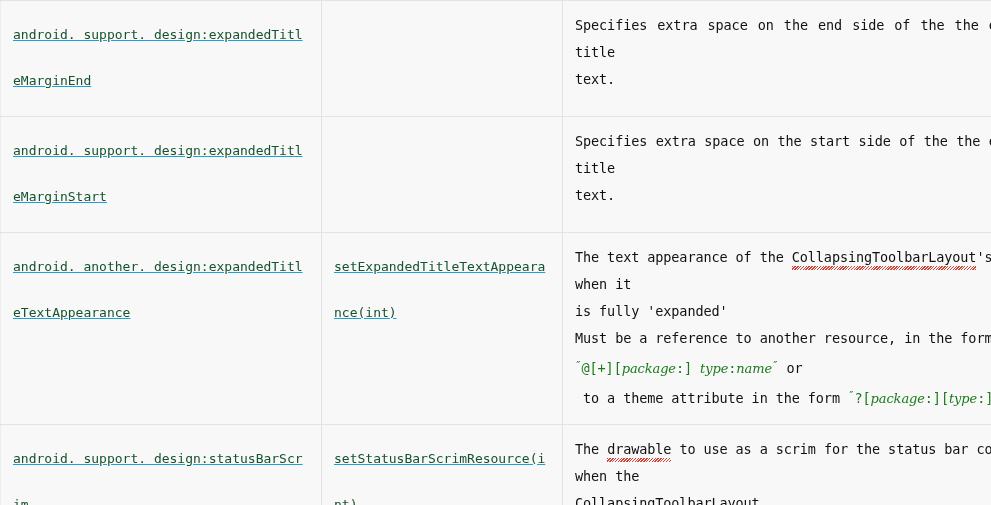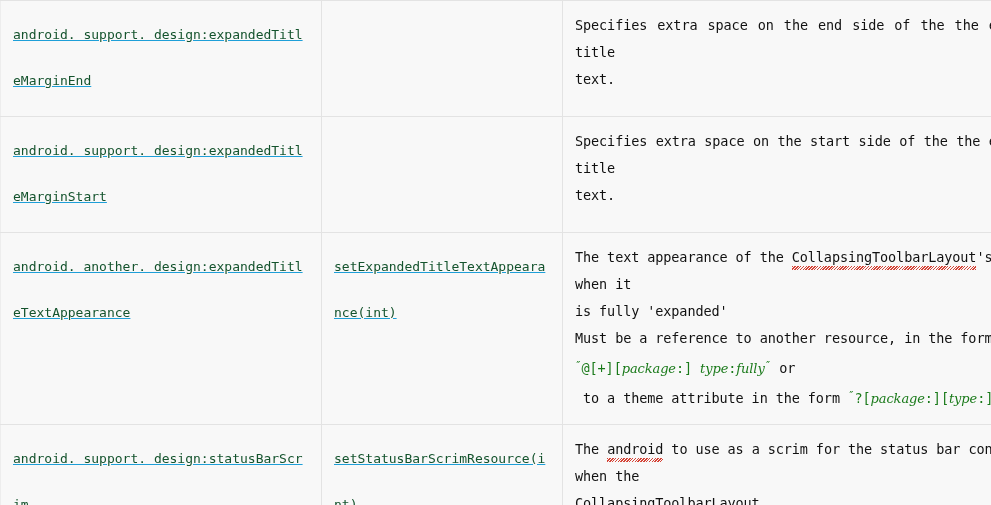--- a/index.html
+++ b/index.html
@@ -134,36 +134,36 @@
         <a class="cell-link">android. another. design:expandedTitleTextAppearance</a>
       </td>
       <td class="col-method">
         <a class="cell-link">setExpandedTitleTextAppearance(int)</a>
       </td>
       <td class="col-desc">
         <div class="desc">
           <span class="line left">The text appearance of the <span class="tok-sq">CollapsingToolbarLayout</span><span>'s</span> title when it</span>
           <span class="line left">is fully <span>'expanded'</span></span>
           <span class="line left">Must be a reference to another resource, in the form</span>
-          <span class="line left"><span class="quote">″</span><span class="green">@[+][</span><span class="green-it">package</span><span class="green">:]&nbsp;</span><span class="green-it">type</span><span class="green">:</span><span class="green-it">fully</span><span class="quote">″</span> or</span>
+          <span class="line left"><span class="quote">″</span><span class="green">@[+][</span><span class="green-it">package</span><span class="green">:]&nbsp;</span><span class="green-it">type</span><span class="green">:</span><span class="green-it">name</span><span class="quote">″</span> or</span>
           <span class="line left">&nbsp;to a theme attribute in the form <span class="quote">″</span><span class="green">?[</span><span class="green-it">package</span><span class="green">:][</span><span class="green-it">type</span><span class="green">:]</span>.</span>
         </div>
       </td>
     </tr>
 
     <tr>
       <td class="col-attr">
         <a class="cell-link">android. support. design:statusBarScrim</a>
       </td>
       <td class="col-method">
         <a class="cell-link">setStatusBarScrimResource(int)</a>
       </td>
       <td class="col-desc">
         <div class="desc">
-          <span class="line left">The <span class="tok-sq">android</span> to use as a scrim for the status bar content when the</span>
+          <span class="line left">The <span class="tok-sq">drawable</span> to use as a scrim for the status bar content when the</span>
           <span class="line left"><span class="tok-sq">CollapsingToolbarLayout</span></span>
           <span class="line left">has been scrolled sufficiently off screen.</span>
         </div>
       </td>
     </tr>
 
   </tbody>
 </table>
 
 </body></html>

